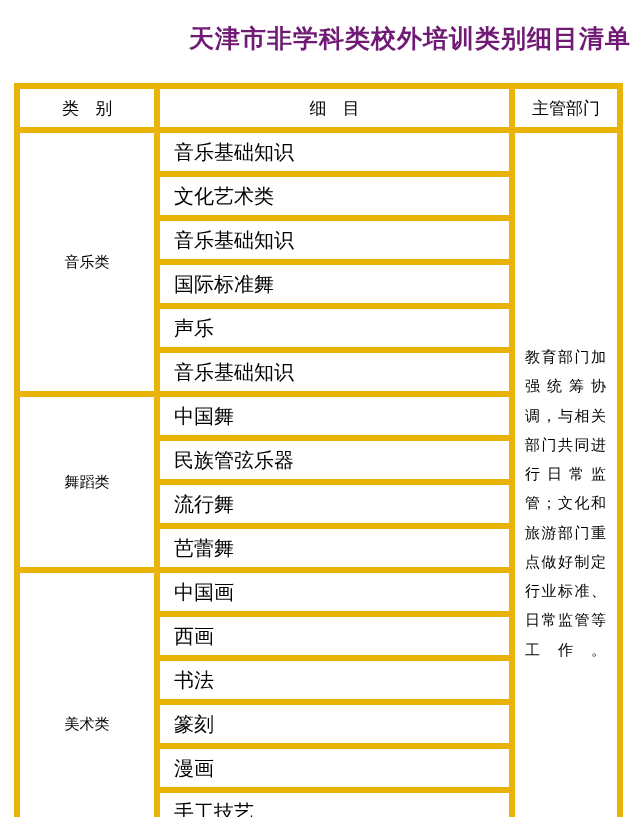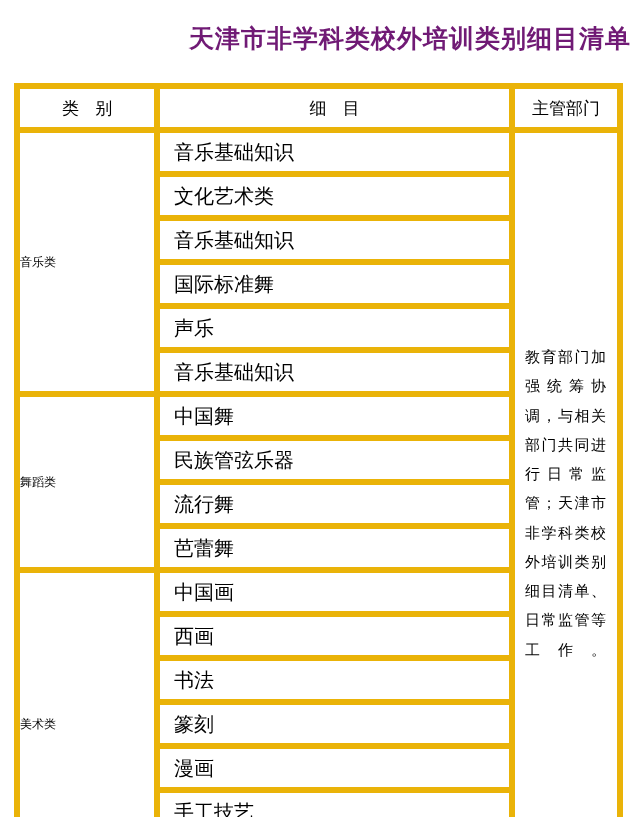--- a/index.html
+++ b/index.html
@@ -55,21 +55,22 @@
     text-align: center;
     font-size: 17px;
     letter-spacing: 6px;
     padding-left: 6px !important;
   }
   .hdr-cell.nogap {
     letter-spacing: 0px;
     padding-left: 0 !important;
   }
   .cat-cell {
-    font-size: 12px;
+    text-align: center;
+    font-size: 15px;
   }
   .item-cell {
     height: 38px;
     font-size: 20px;
     padding-left: 14px !important;
     text-align: left;
   }
   .dept-cell {
     font-size: 15px;
     text-align: center;
@@ -105,21 +106,21 @@
         <tr>
           <th class="hdr-cell">类 别</th>
           <th class="hdr-cell">细 目</th>
           <th class="hdr-cell nogap">主管部门</th>
         </tr>
 
         <tr>
           <td class="cat-cell" rowspan="6">音乐类</td>
           <td class="item-cell">音乐基础知识</td>
           <td class="dept-cell" rowspan="17">
-              <span class="dept-inner">教育部门加强统筹协调，与相关部门共同进行日常监管；天津市非学科类校外培训类别细目清单、日常监管等工作。</span>
+              <span class="dept-inner">教育部门加强统筹协调，与相关部门共同进行日常监管；文化和旅游部门重点做好制定行业标准、日常监管等工作。</span>
             </td>
         </tr>
         <tr>
           <td class="item-cell">文化艺术类</td>
         </tr>
         <tr>
           <td class="item-cell">音乐基础知识</td>
         </tr>
         <tr>
           <td class="item-cell">国际标准舞</td>

